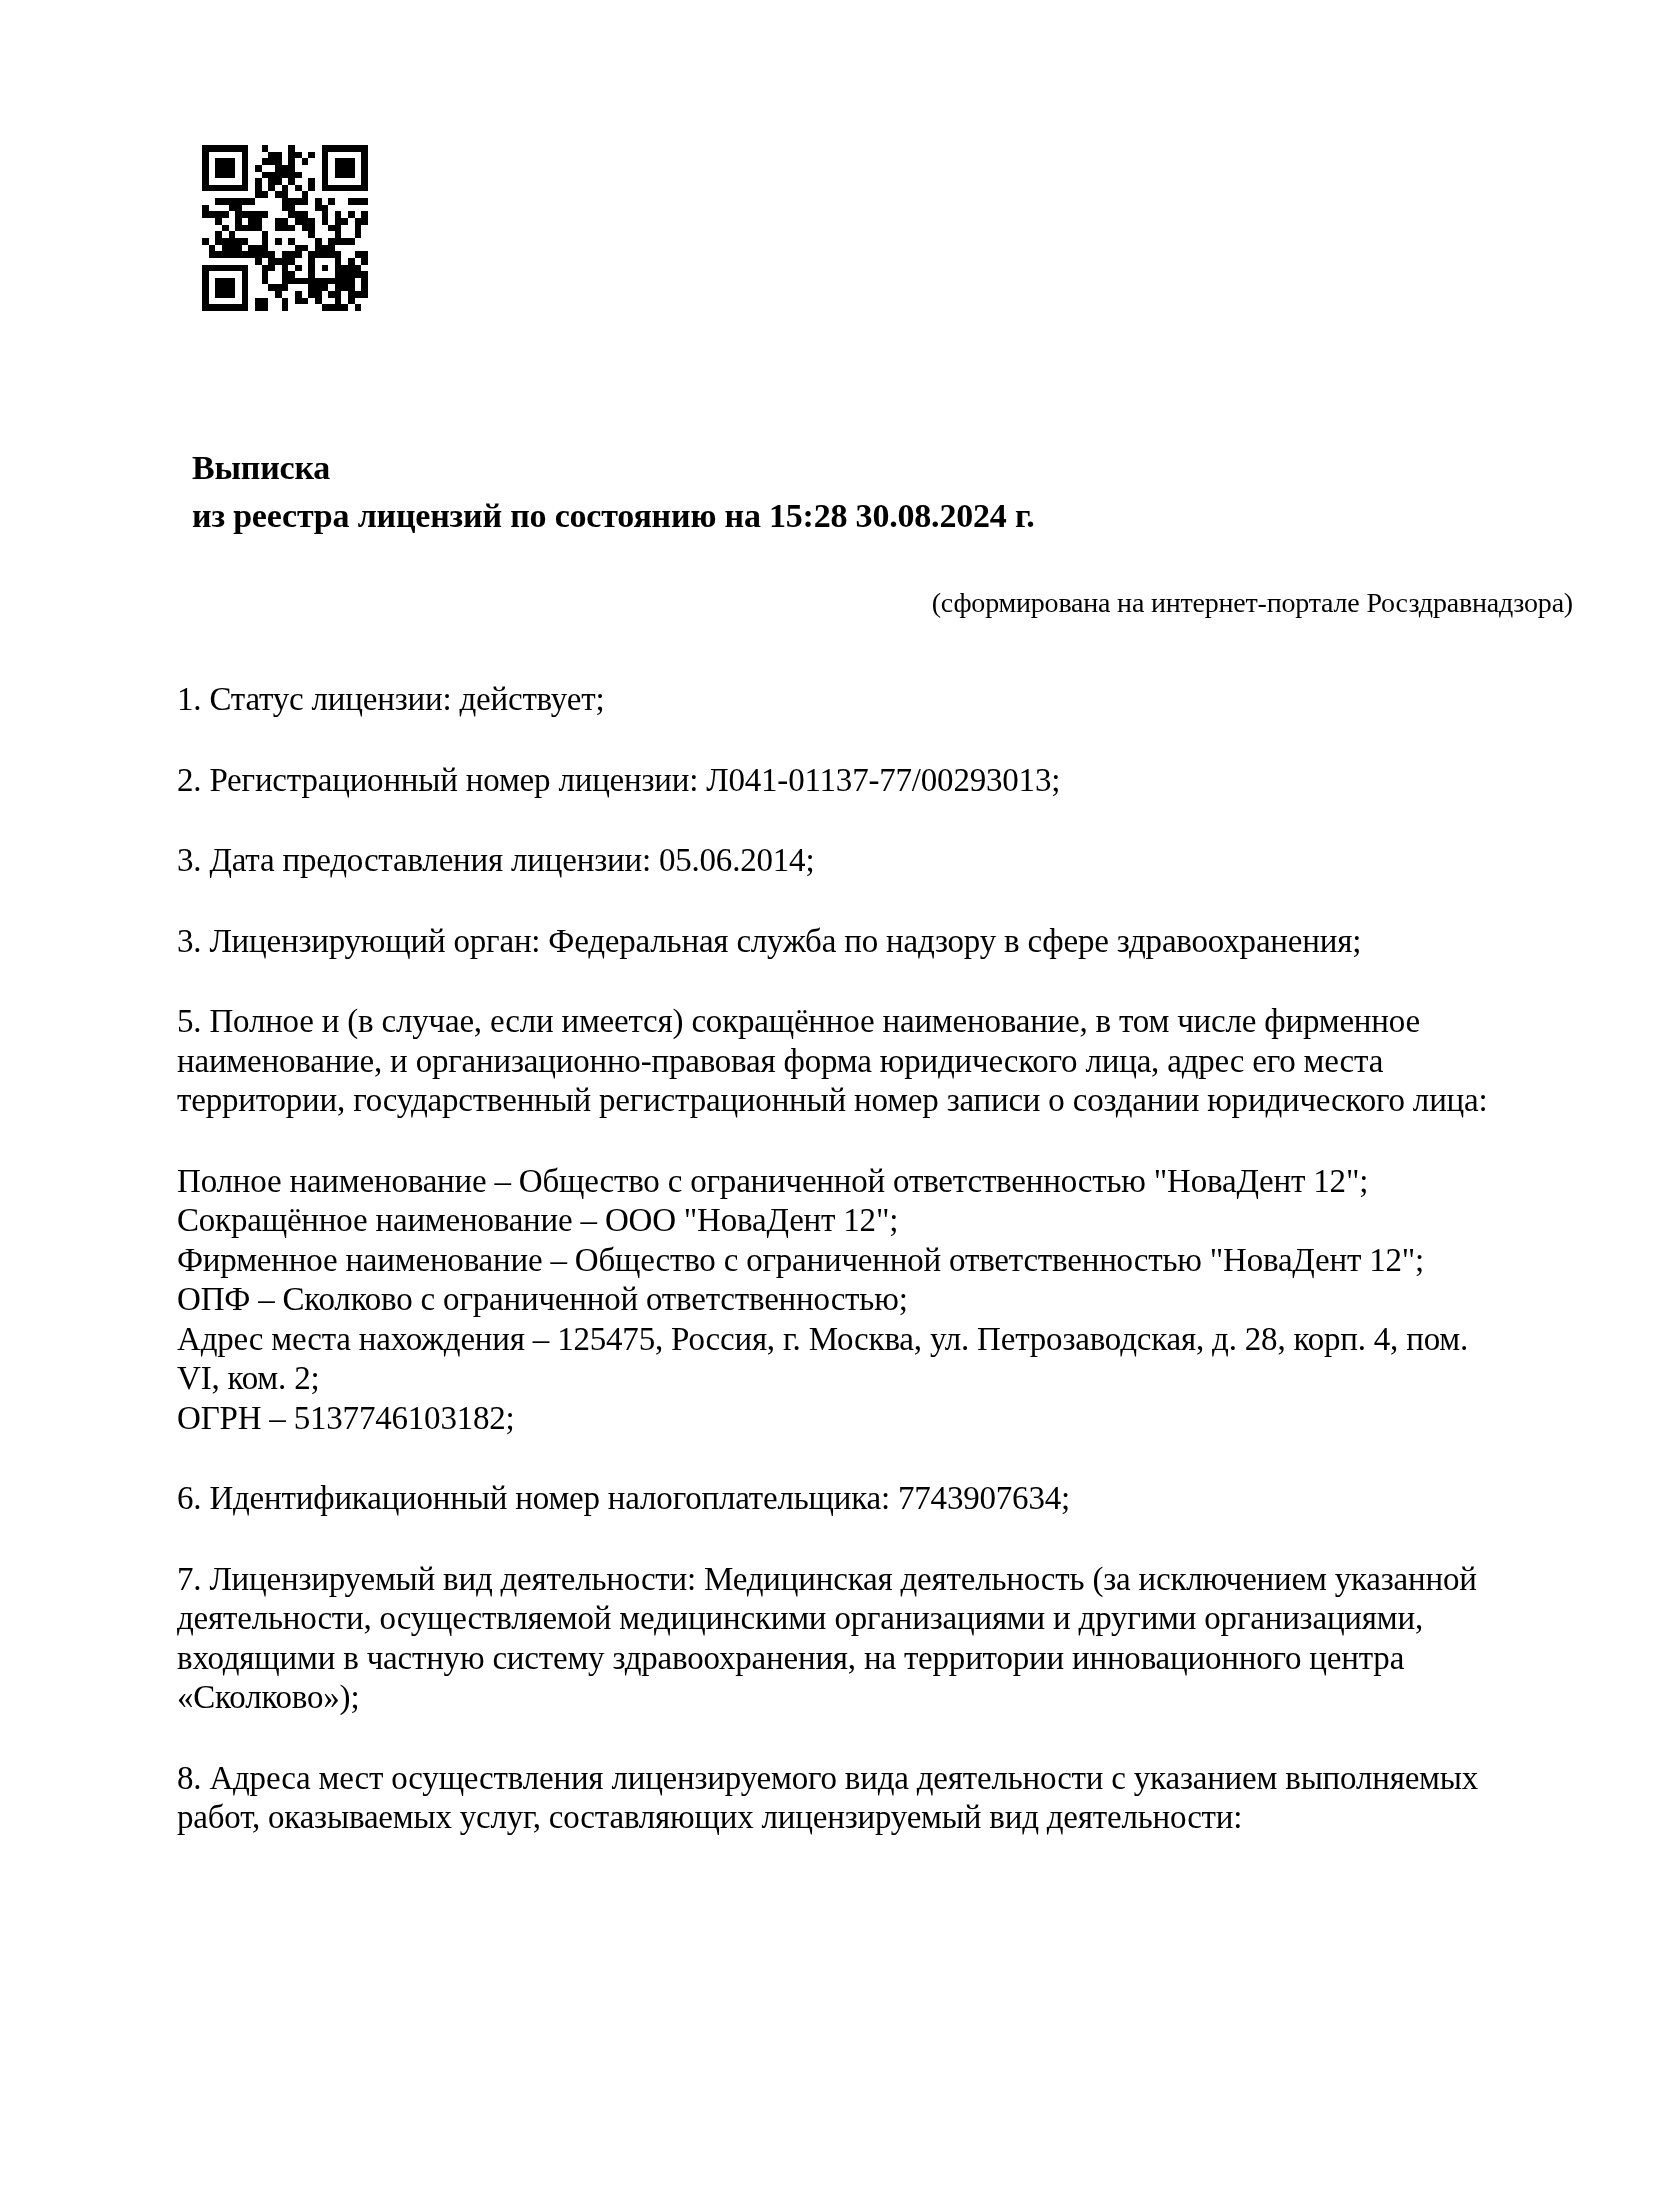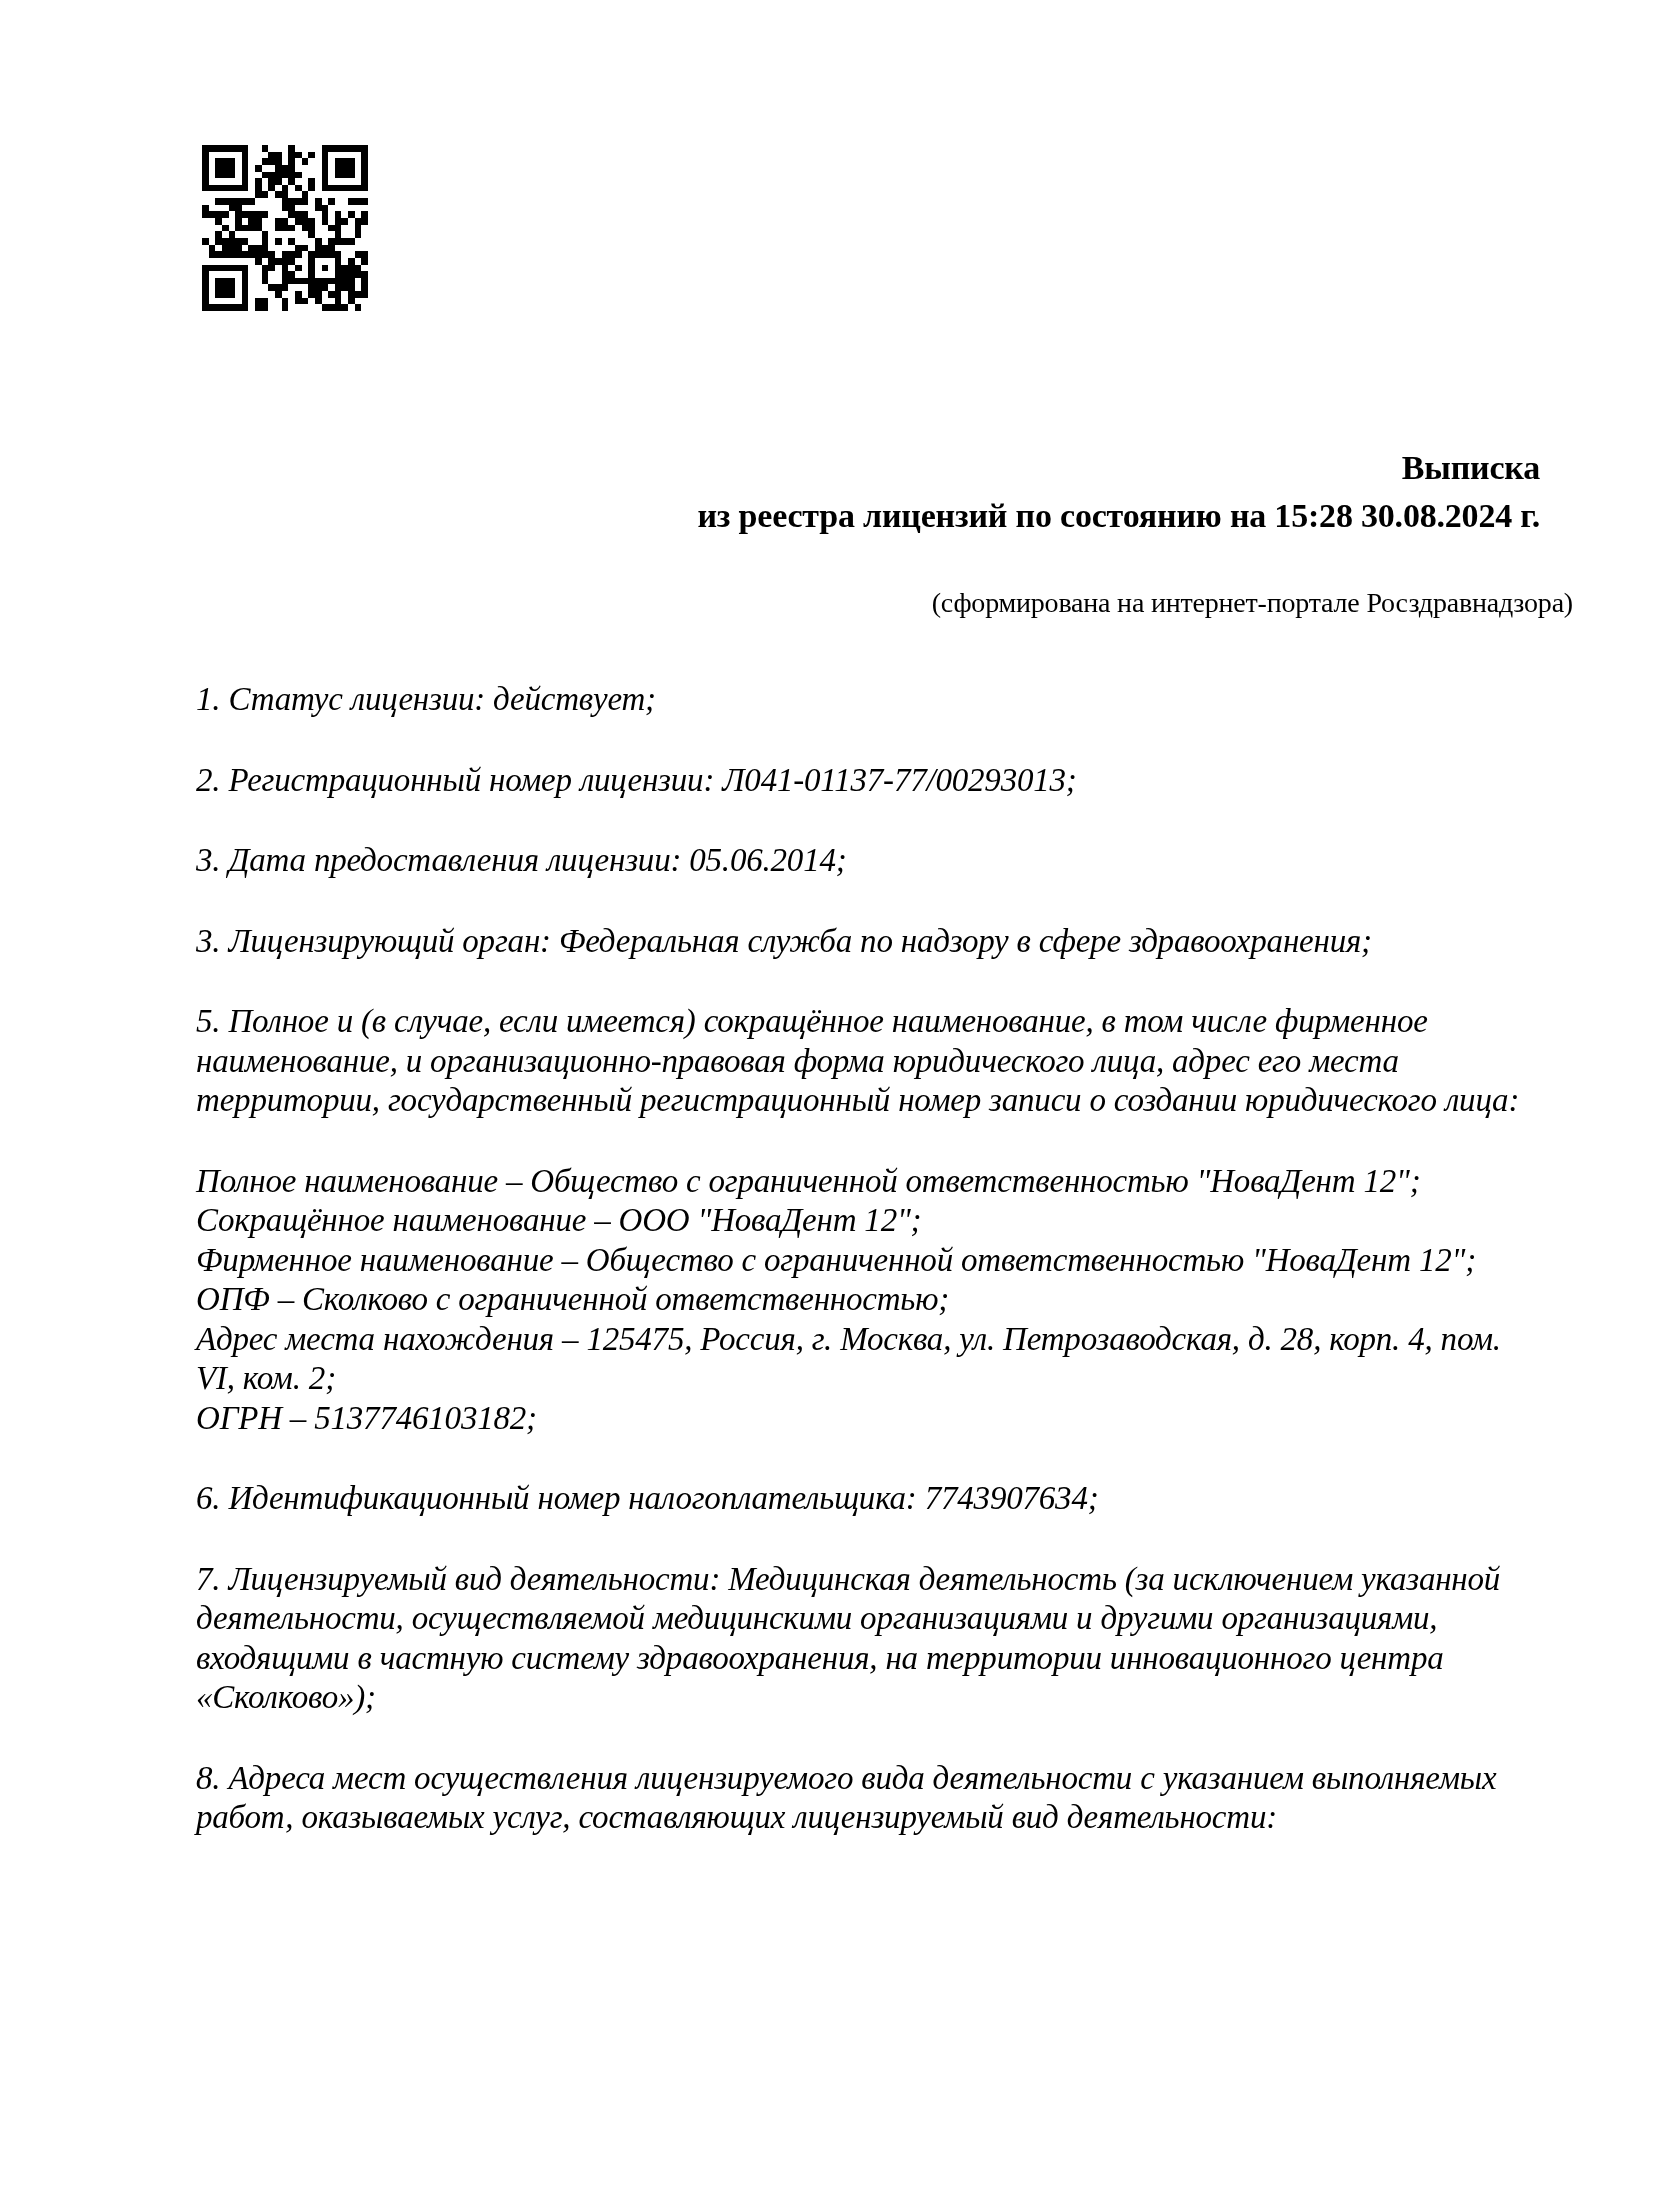--- a/index.html
+++ b/index.html
@@ -22,45 +22,44 @@
     top: 145px;
     width: 166px;
     height: 166px;
   }
   .qr svg { display: block; width: 100%; height: 100%; }
   .title-block {
     position: absolute;
     left: 192px;
     top: 444px;
     width: 1348px;
-    text-align: right;
+    text-align: left;
     font-weight: bold;
     font-size: 34px;
     line-height: 48px;
     letter-spacing: -0.2px;
   }
   .subtitle {
     position: absolute;
     top: 579px;
     right: 80px;
     font-size: 28px;
     line-height: 32px;
     letter-spacing: -0.2px;
     text-align: right;
     margin-top: 8px;
   }
   .doc-body {
     position: absolute;
-    left: 196px;
+    left: 177px;
     top: 680px;
     width: 1362px;
     font-size: 33px;
     line-height: 39.5px;
     letter-spacing: -0.2px;
-    font-style: italic;
   }
   .paragraph { margin: 0 0 41px 0; }
   .paragraph:last-child { margin-bottom: 16px; }
   .text-line { white-space: nowrap; }
 </style>
 </head>
 <body>
 
 <div class="page">
 

